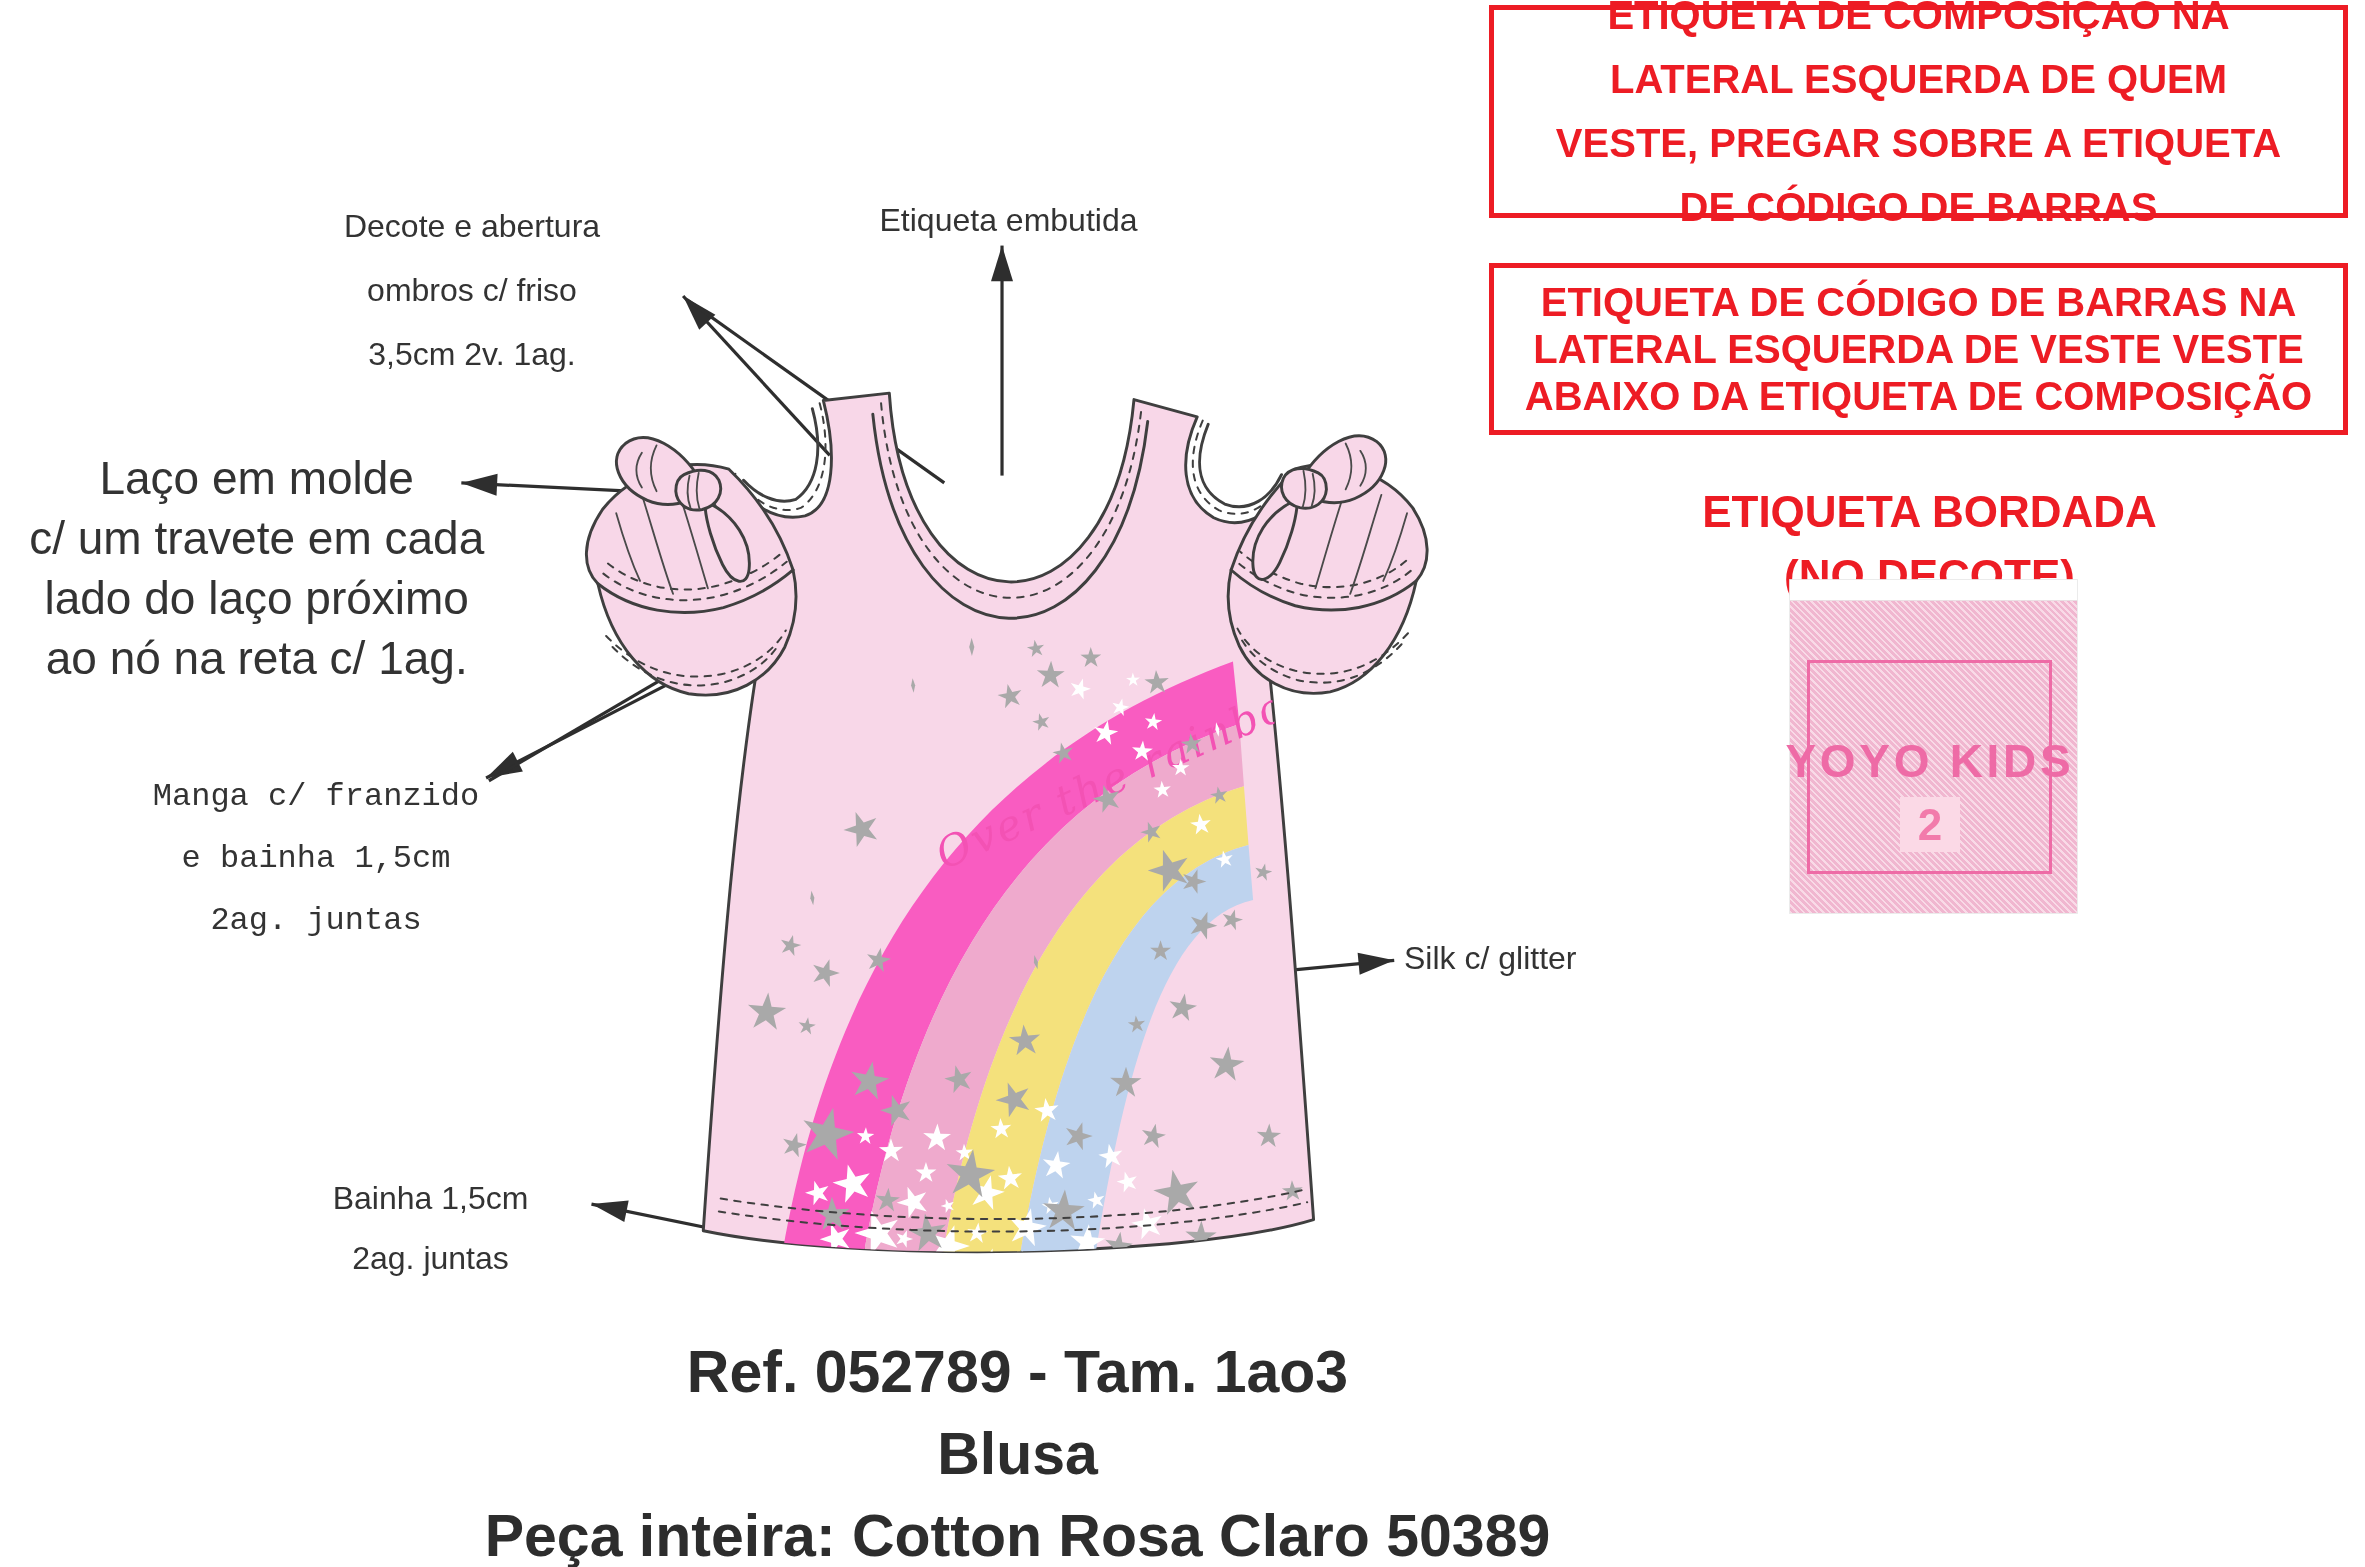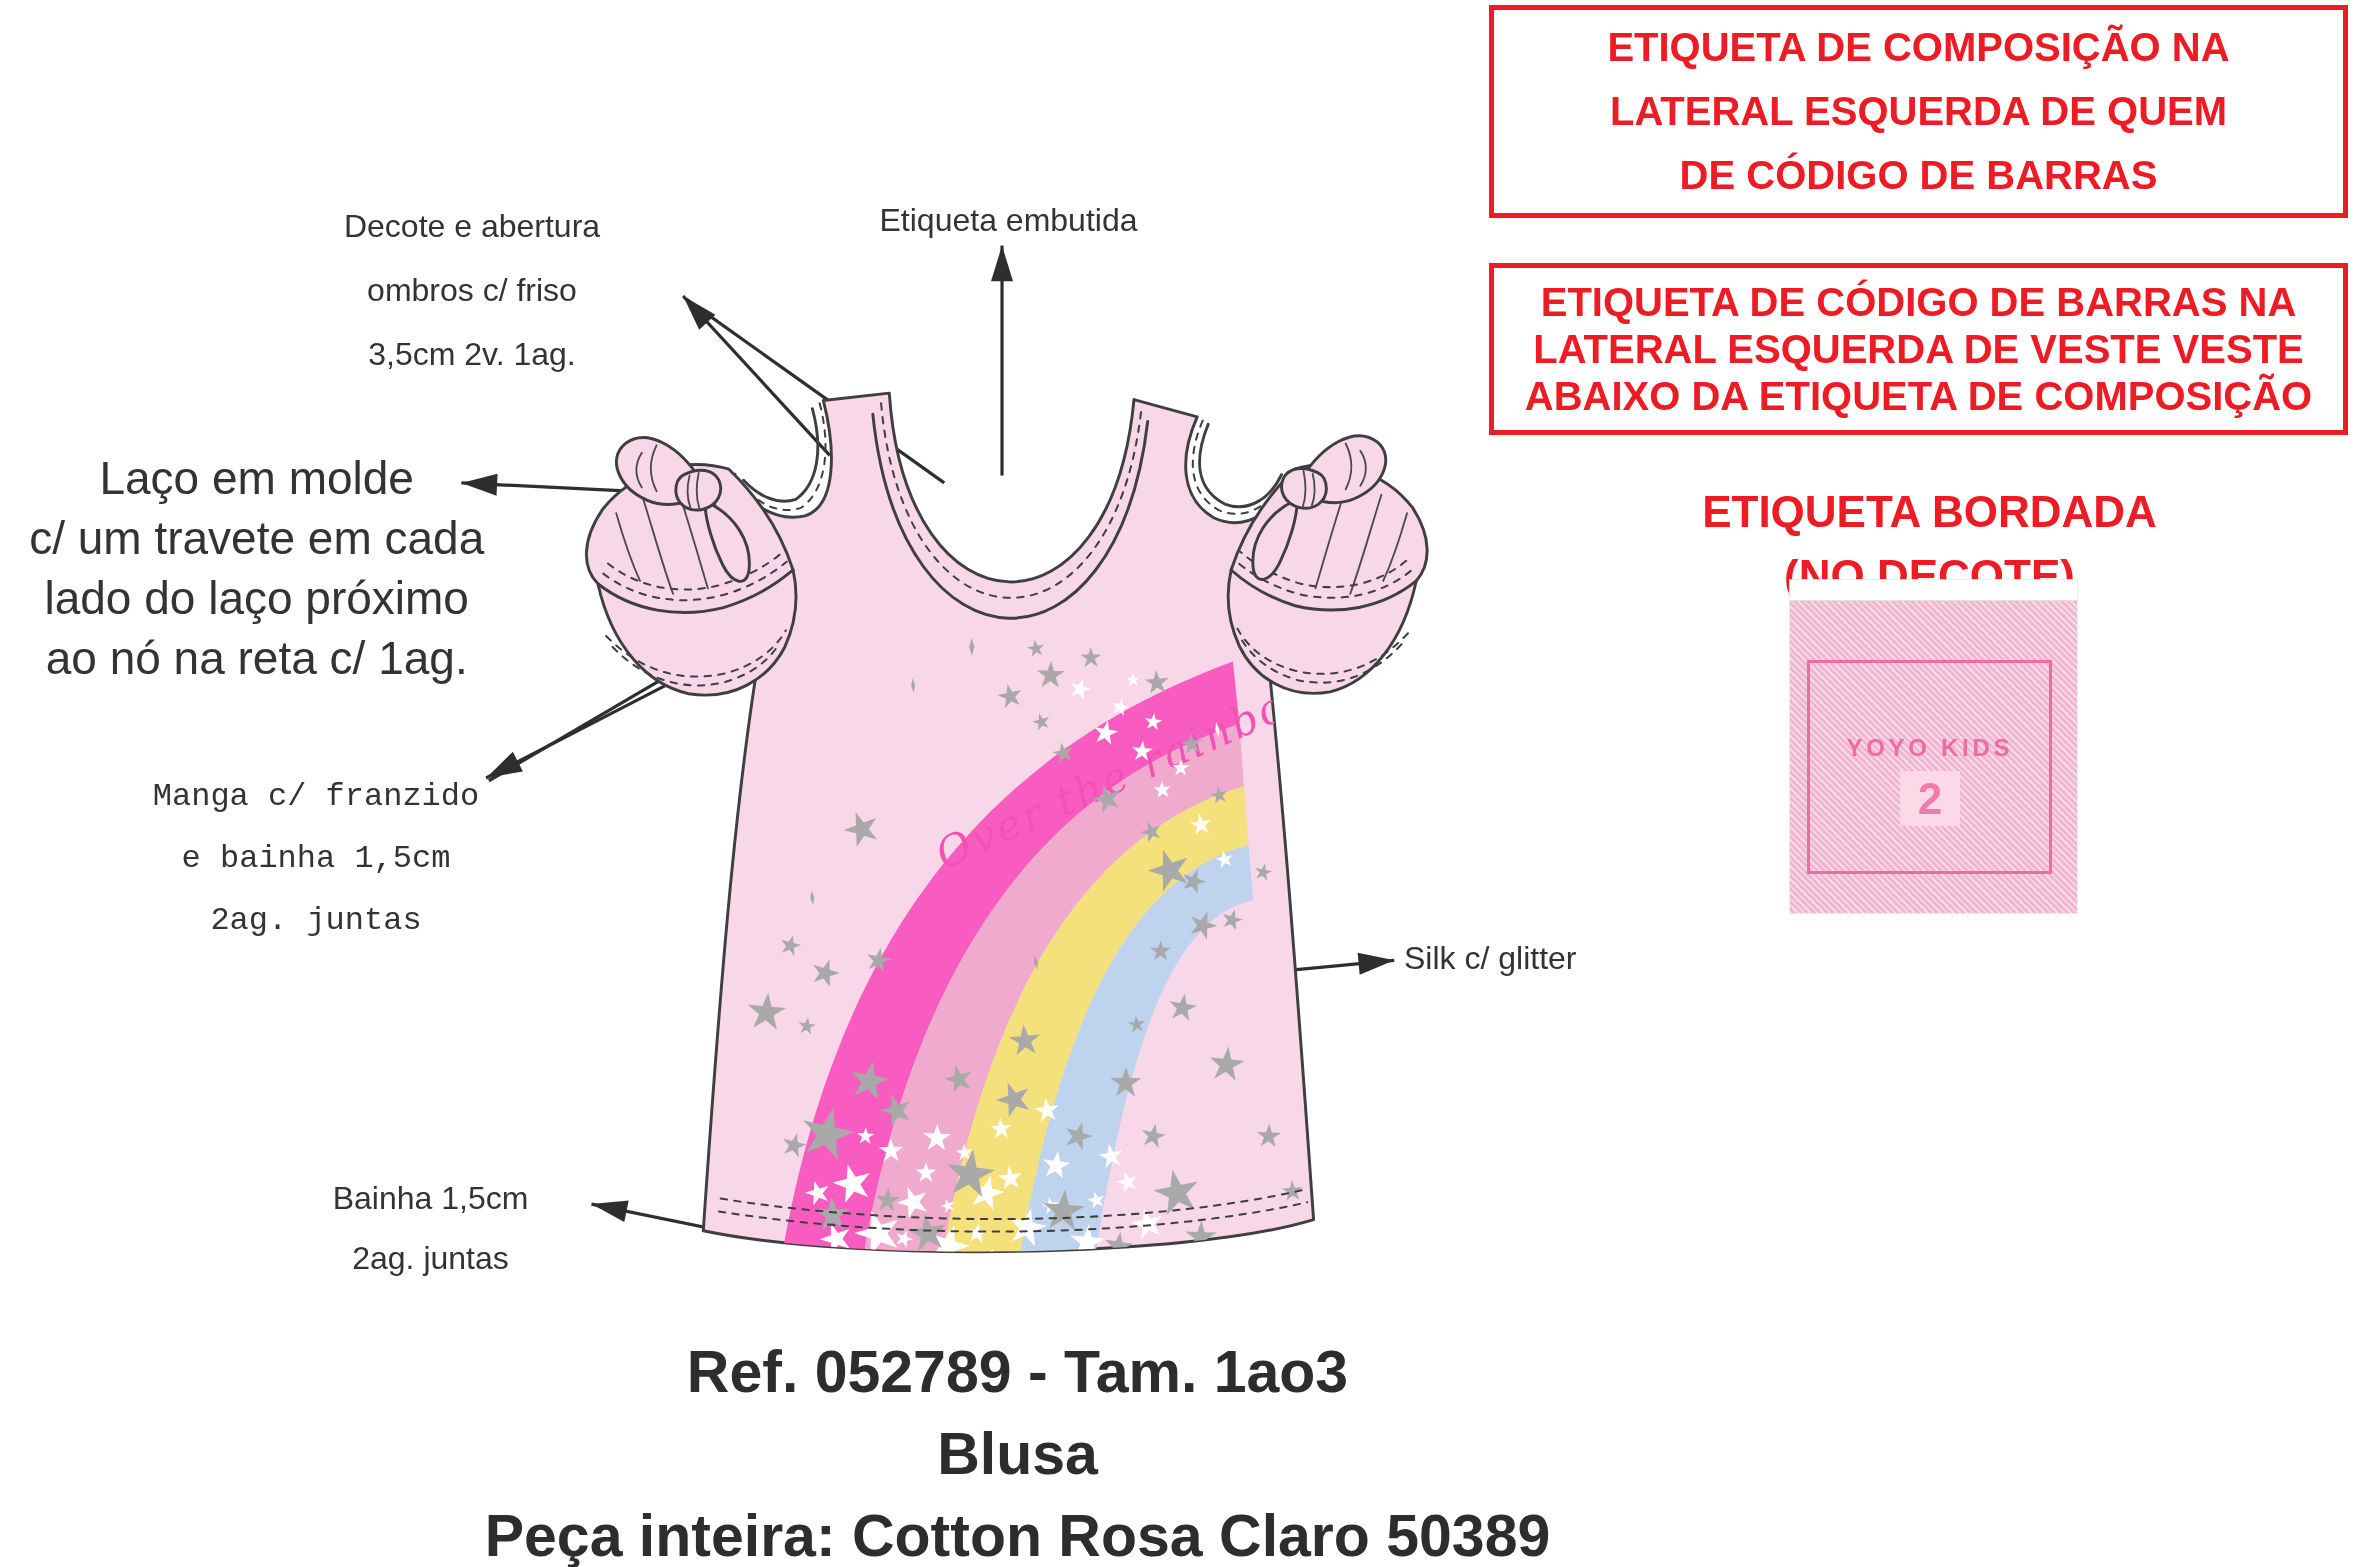--- a/index.html
+++ b/index.html
@@ -42,21 +42,21 @@
 
   
   .label-swatch{position:absolute;left:1790px;top:580px;width:287px;height:333px;
                 background:var(--label-pink);
                 background-image:repeating-linear-gradient(45deg,rgba(255,255,255,.38) 0 1.8px,rgba(228,150,186,.28) 1.8px 4.6px);
                 box-shadow:0 0 0 0.9px #e9e9e9;}
   .label-strip{position:absolute;left:0;top:0;width:100%;height:20px;background:#ffffff;
                border-bottom:0.9px solid #eadfe3;}
   .label-inner{position:absolute;left:17.4px;top:80px;width:245px;height:214px;box-sizing:border-box;
                border:3.7px solid var(--label-accent);display:flex;flex-direction:column;align-items:center;}
-  .label-brand{margin-top:71px;color:var(--label-accent);font-weight:bold;font-size:24px;letter-spacing:3.7px;white-space:nowrap;}
+  .label-brand{margin-top:71px;color:var(--label-accent);font-weight:bold;font-size:46px;letter-spacing:3.7px;white-space:nowrap;}
   .label-size-patch{margin-top:9.2px;width:60px;height:55px;background:var(--label-patch);
                     display:flex;align-items:center;justify-content:center;
                     color:#f27bab;font-weight:bold;font-size:44px;}
 
   
   .footer{position:absolute;left:147px;top:1331px;width:1741px;text-align:center;color:#2d2d2d;
           font-weight:bold;font-size:59px;line-height:82px;white-space:nowrap;}
 </style>
 </head>
 <body>
@@ -295,20 +295,21 @@
     <div>2ag. juntas</div>
   </div>
 
   <div class="ann ann-silk">
     <div>Silk c/ glitter</div>
   </div>
 
   <div class="redbox redbox-1">
     <div>ETIQUETA DE COMPOSIÇÃO NA</div>
     <div>LATERAL ESQUERDA DE QUEM</div>
+    <div>VESTE, PREGAR SOBRE A ETIQUETA</div>
     <div>DE CÓDIGO DE BARRAS</div>
   </div>
 
   <div class="redbox redbox-2">
     <div>ETIQUETA DE CÓDIGO DE BARRAS NA</div>
     <div>LATERAL ESQUERDA DE VESTE VESTE</div>
     <div>ABAIXO DA ETIQUETA DE COMPOSIÇÃO</div>
   </div>
 
   <div class="red-heading">

